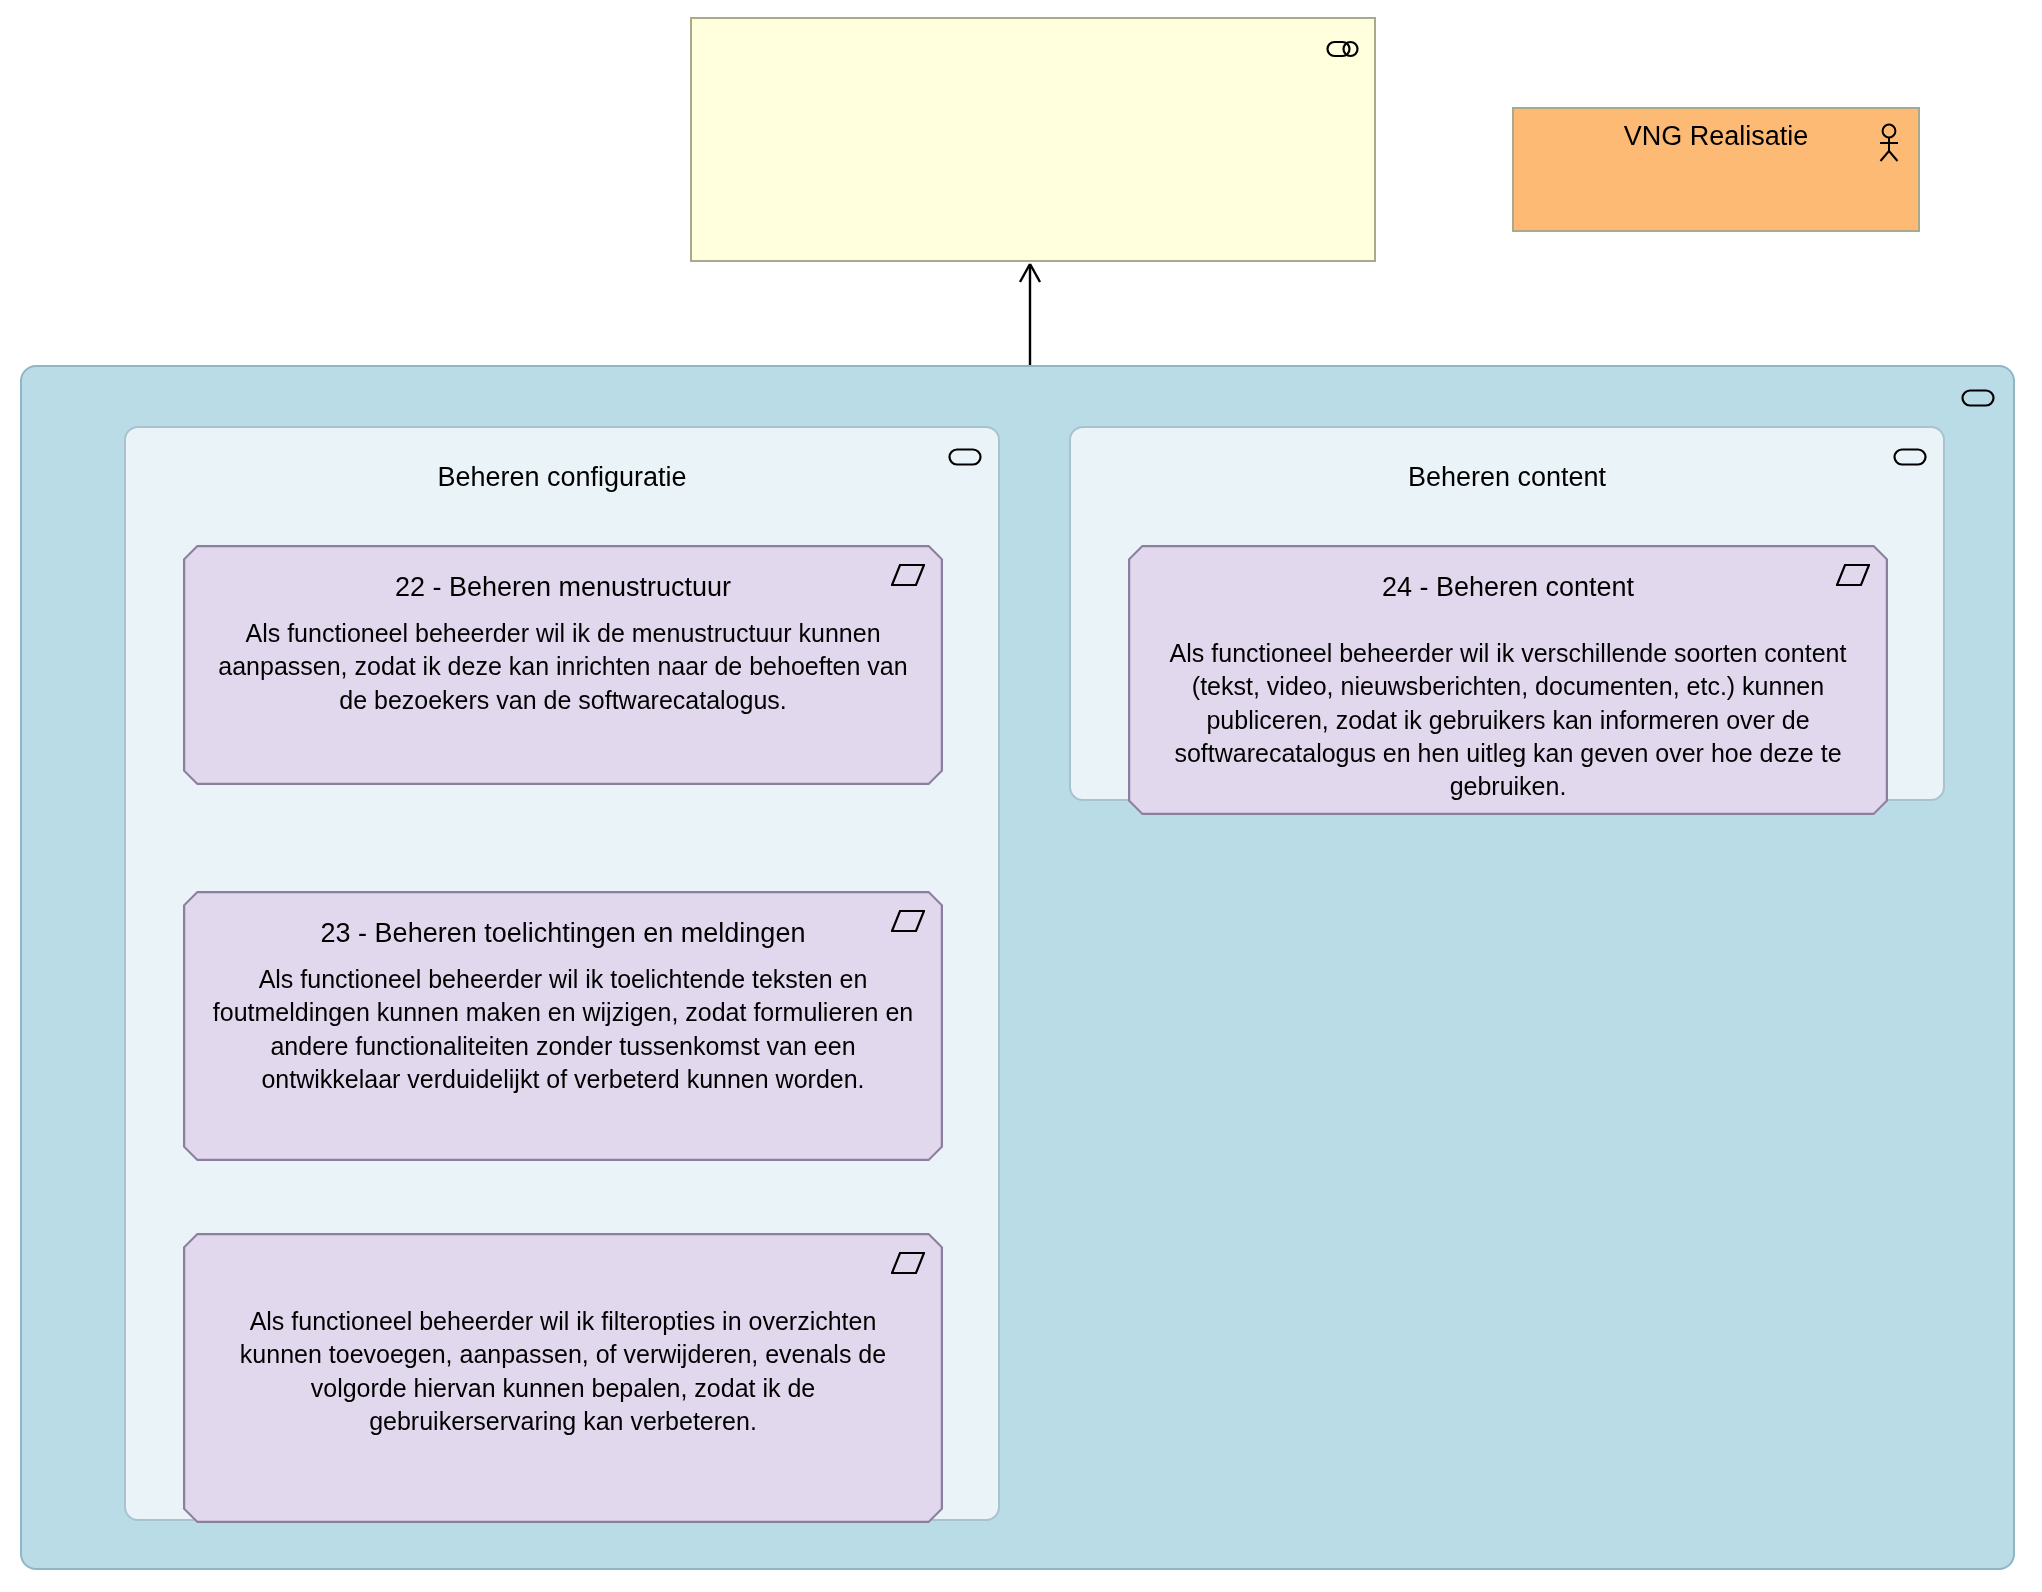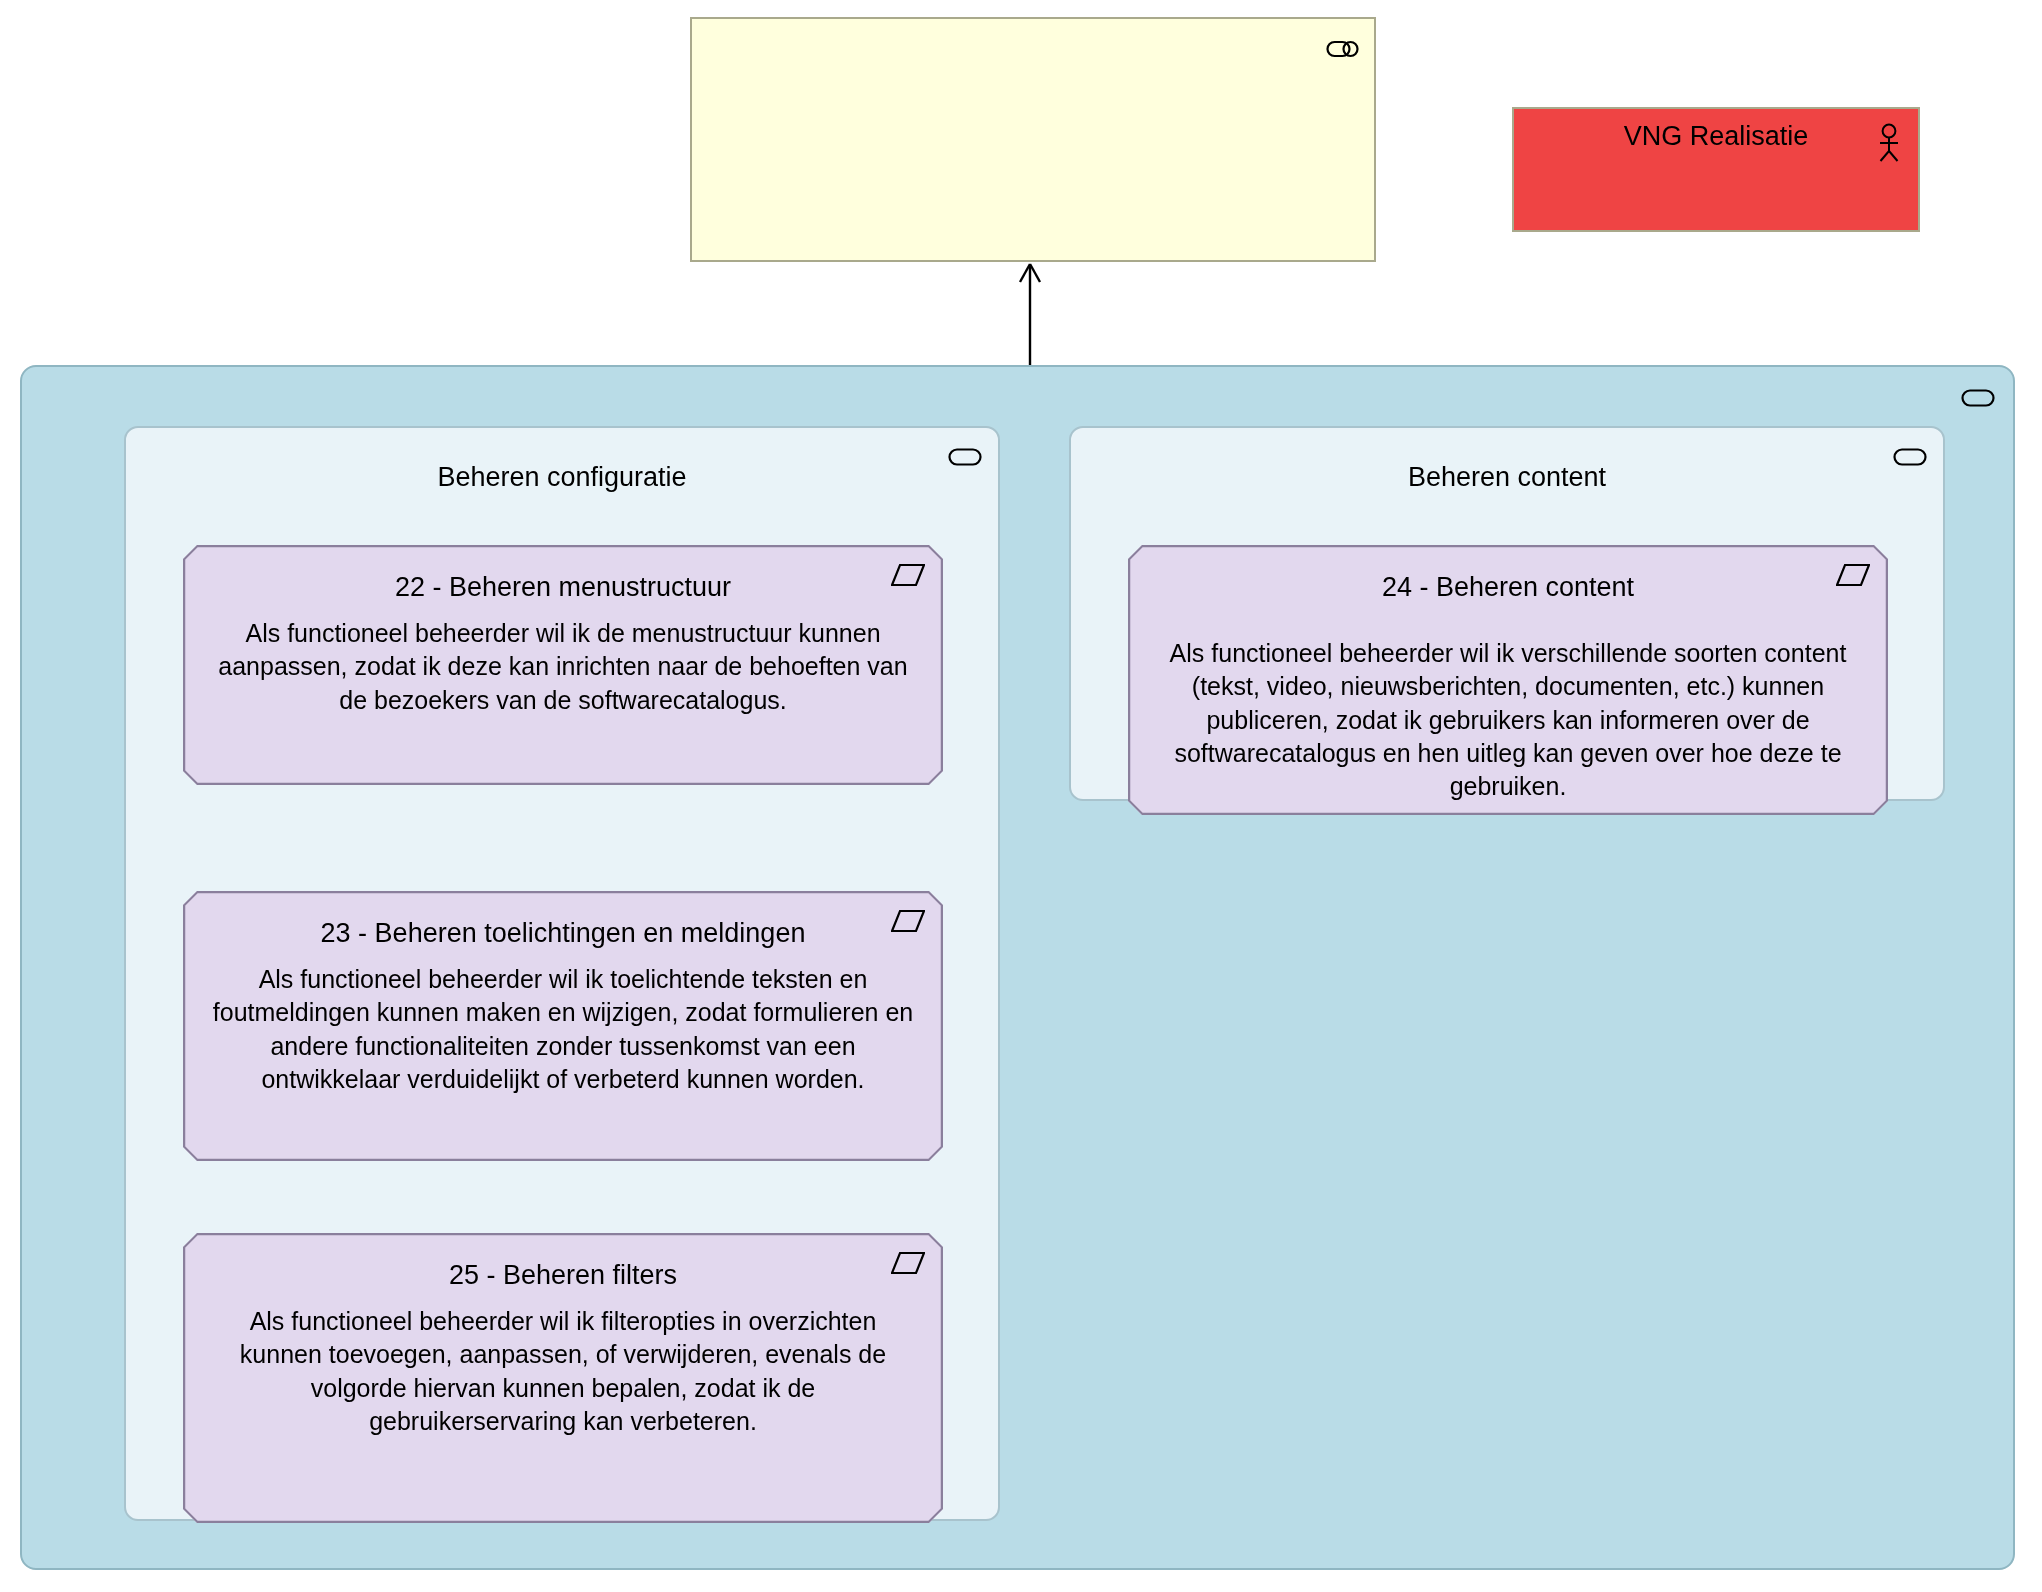--- a/index.html
+++ b/index.html
@@ -40,21 +40,21 @@
   }
   #role-functioneel-beheerder > .node-title { top: 14px; }
 
   
   #actor-vng-realisatie {
     position: absolute;
     left: 820px;
     top: 88px;
     width: 408px;
     height: 125px;
-    background: #ef4444;
+    background: #fdba74;
     border: 2px solid #a9a98c;
     box-sizing: border-box;
   }
   #actor-vng-realisatie > .node-title { top: 11px; }
 
   
   .icon-role {
     position: absolute;
     right: 14px;
     top: 20px;
@@ -221,21 +221,20 @@
       <div class="req-body">Als functioneel beheerder wil ik toelichtende teksten en foutmeldingen kunnen maken en wijzigen, zodat formulieren en andere functionaliteiten zonder tussenkomst van een ontwikkelaar verduidelijkt of verbeterd kunnen worden.</div>
       <svg class="icon-requirement" viewBox="0 0 34 24">
         <polygon points="9,2 33,2 25,22 1,22" fill="none" stroke="#000" stroke-width="2.2"></polygon>
       </svg>
     </div>
 
     <div id="requirement-25" class="requirement">
       <svg class="req-border" viewBox="0 0 760 290" preserveAspectRatio="none">
         <polygon points="14,1 746,1 759,14 759,276 746,289 14,289 1,276 1,14" fill="none" stroke="#8a7f9c" stroke-width="2.5" vector-effect="non-scaling-stroke"></polygon>
       </svg>
-      <div class="node-title">25 - Beheren filters</div>
       <div class="req-body">Als functioneel beheerder wil ik filteropties in overzichten kunnen toevoegen, aanpassen, of verwijderen, evenals de volgorde hiervan kunnen bepalen, zodat ik de gebruikerservaring kan verbeteren.</div>
       <svg class="icon-requirement" viewBox="0 0 34 24">
         <polygon points="9,2 33,2 25,22 1,22" fill="none" stroke="#000" stroke-width="2.2"></polygon>
       </svg>
     </div>
   </div>
 
   <div id="subgroup-beheren-content" class="subgroup">
     <div class="node-title">Beheren content</div>
     <svg class="icon-stadium" viewBox="0 0 34 22">

